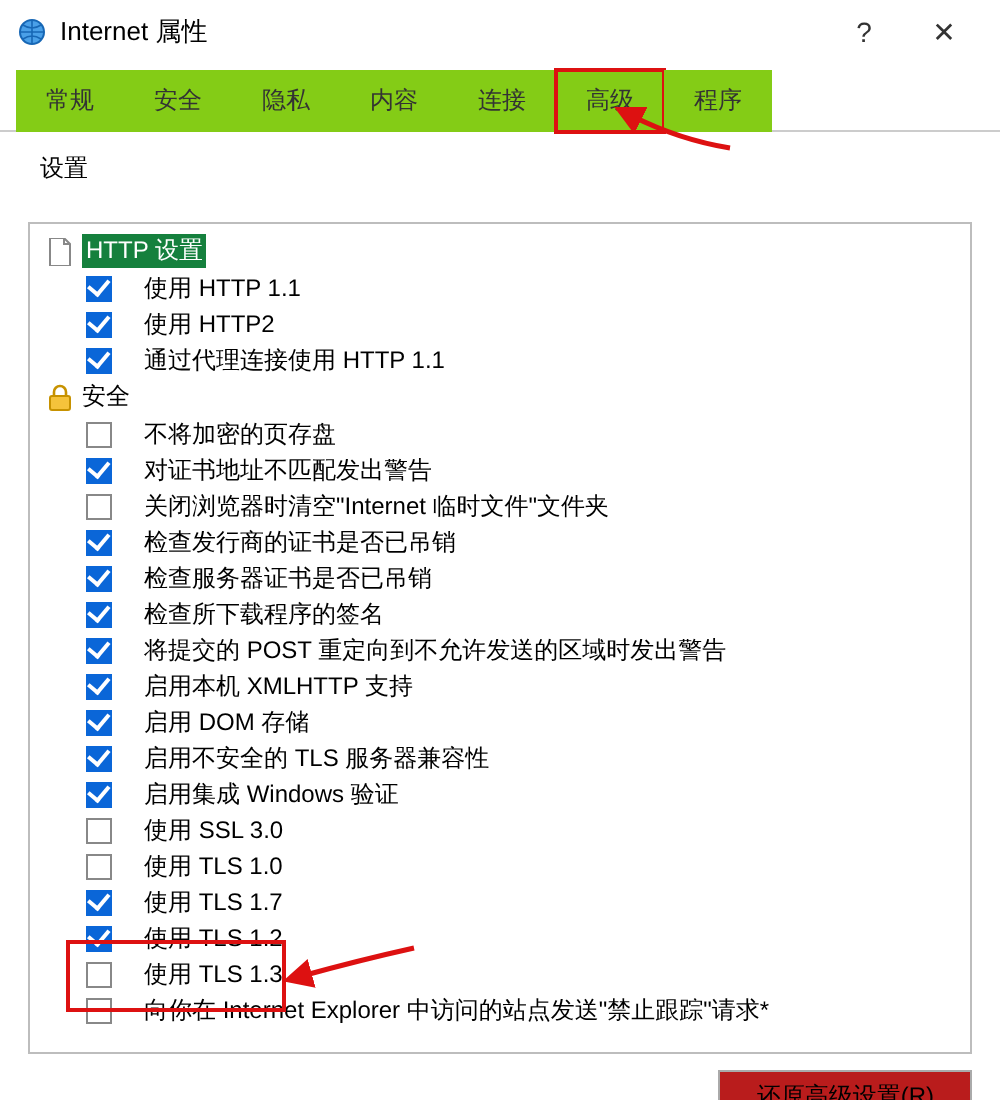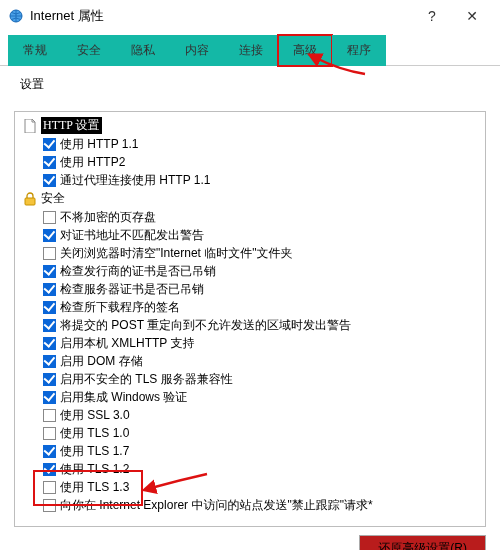--- a/index.html
+++ b/index.html
@@ -40,21 +40,21 @@
     position: relative;
   }
   .tab {
     padding: 6px 14px;
     font-size: 12px;
     color: #333;
     border: 1px solid transparent;
     border-bottom: none;
     position: relative;
     top: 1px;
-    background: #14b8a6;
+    background: #84cc16;
   }
   .tab.active {
     border-color: #ccc;
     border-bottom: 1px solid #fff;
   }
   .tab.highlight {
     outline: 2px solid #d11;
     outline-offset: -1px;
   }
   .settings-label {
@@ -70,29 +70,28 @@
     position: relative;
   }
   .tree { padding-left: 6px; }
   .cat-row {
     display: flex; align-items: center;
     padding: 1px 0;
     gap: 4px;
   }
   .cat-row .cat-icon { width: 14px; height: 14px; display:inline-flex; align-items:center; justify-content:center; }
   .cat-row.selected .cat-label {
-    background: #000000;
+    background: #15803d;
     color: #fff;
     padding: 0 2px;
-    font-family: Liberation Serif, serif;
   }
   .item-row {
     display: flex; align-items: center;
     padding: 1px 0 1px 20px;
-    gap: 4px;
+    gap: 16px;
     position: relative;
     line-height: 16px;
     text-align: right;
   }
   .chk {
     width: 13px; height: 13px;
     border: 1px solid #888;
     display: inline-flex; align-items: center; justify-content: center;
     flex-shrink: 0;
   }

